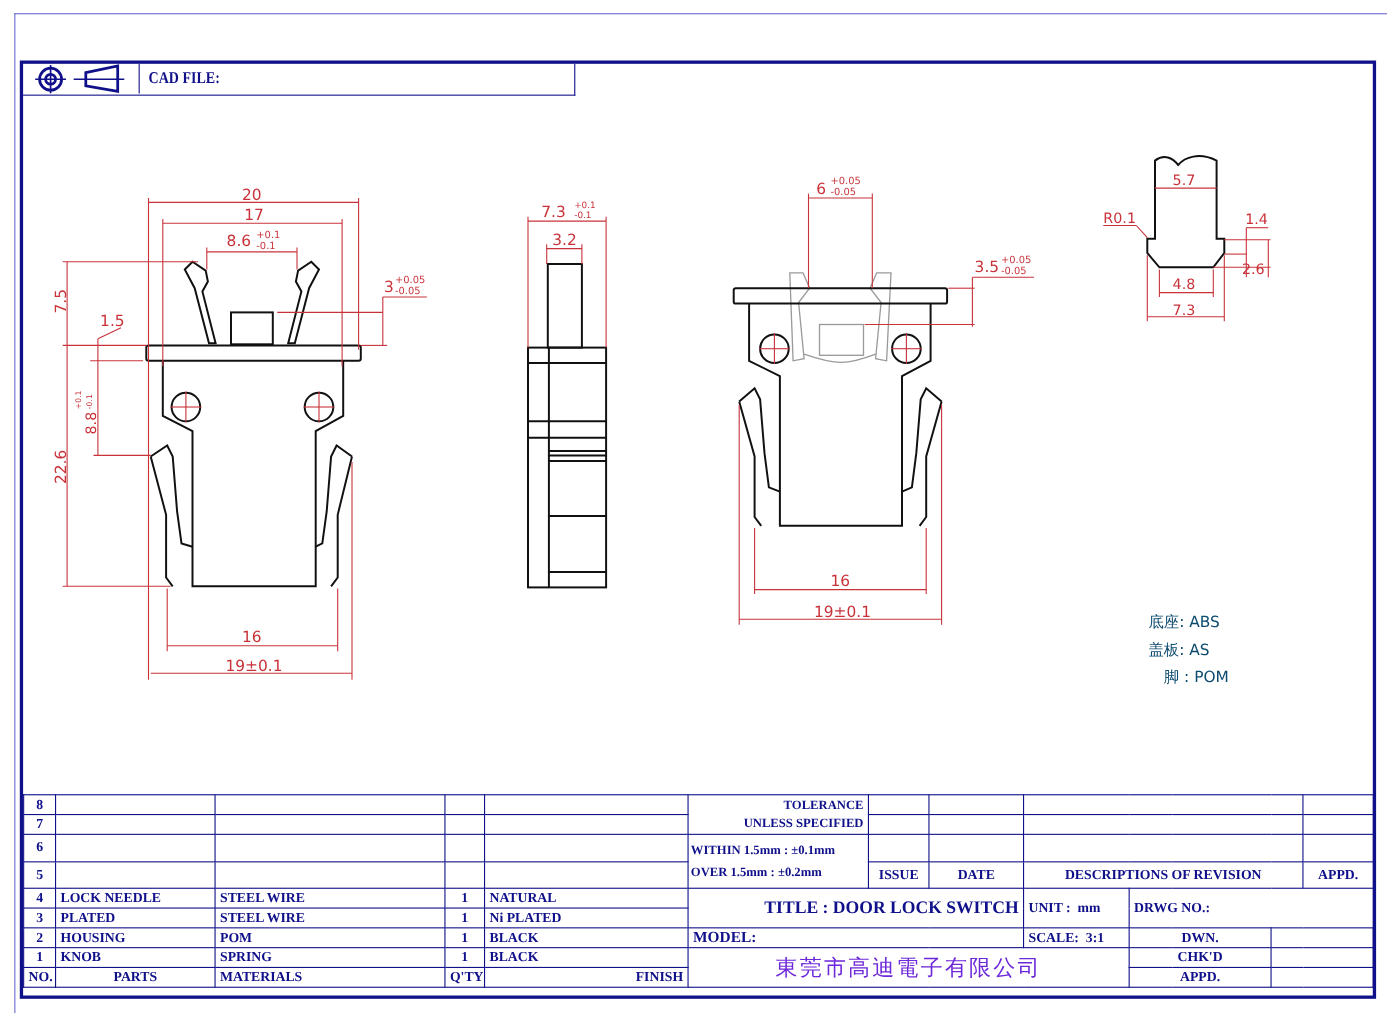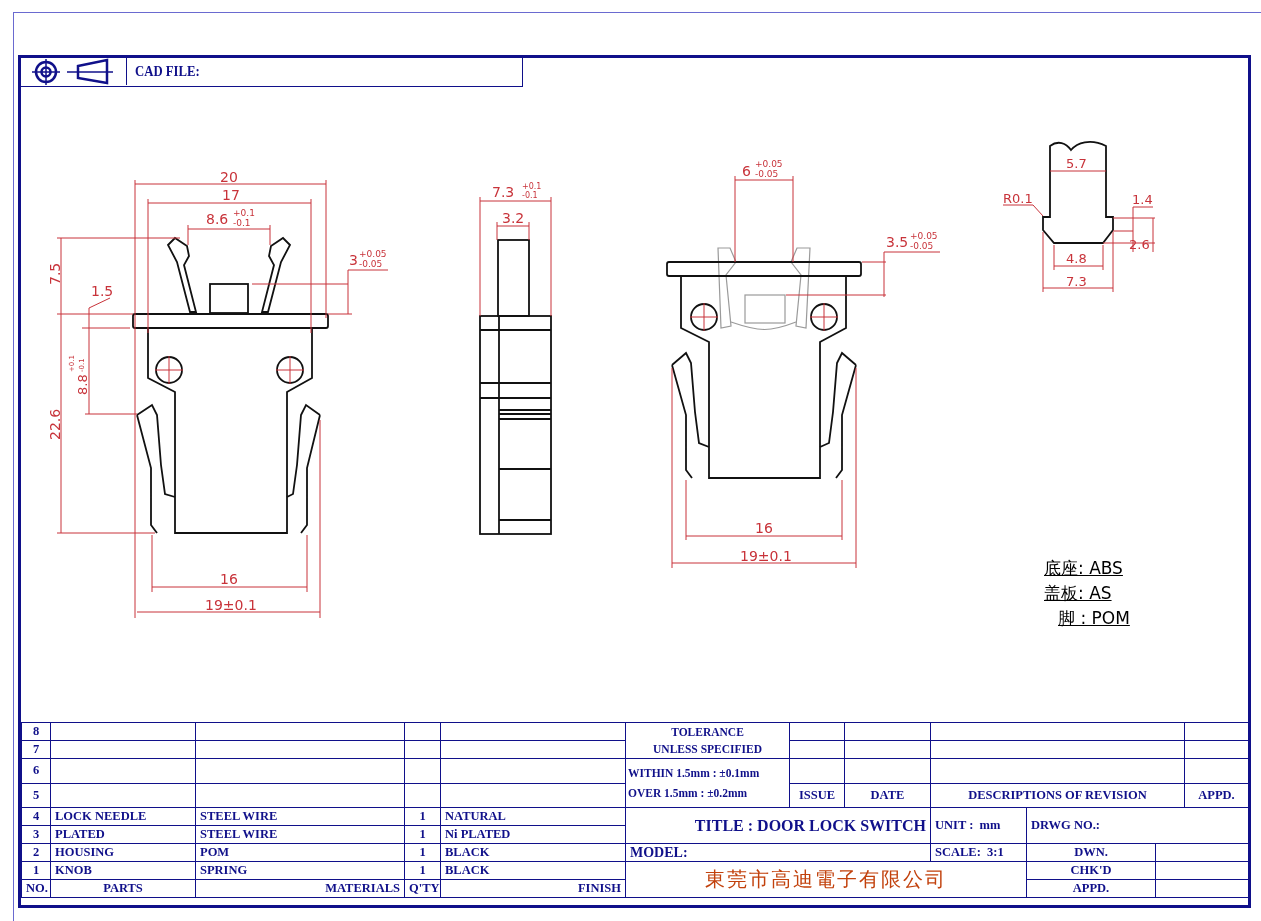--- a/index.html
+++ b/index.html
@@ -5,27 +5,27 @@
   html,body{margin:0;padding:0;background:#fff;}
   body{width:1261px;height:921px;position:relative;overflow:hidden;font-family:"Liberation Serif",serif;}
   .topline{position:absolute;left:13px;top:12px;width:1248px;height:1px;background:#6a6ad0;}
   .leftline{position:absolute;left:13px;top:12px;width:1px;height:909px;background:#6a6ad0;}
   .frame{position:absolute;left:18px;top:55px;width:1233px;height:853px;border:3px solid #10108a;box-sizing:border-box;}
   .cadbox{position:absolute;left:21px;top:58px;width:502px;height:29px;border:1.5px solid #10108a;box-sizing:border-box;border-left:none;border-top:none;}
   .cadicons{position:absolute;left:0;top:0;width:105px;height:27px;border-right:1.5px solid #10108a;}
   .cadlabel{position:absolute;left:114px;top:5px;font-family:"Liberation Serif",serif;font-weight:bold;font-size:15px;color:#10108a;transform:scaleX(0.85);transform-origin:left;}
   svg.drawing{position:absolute;left:0;top:0;}
   .dim{font-family:"DejaVu Sans",sans-serif;fill:#c8333a;}
-  .note{position:absolute;left:1044px;font-family:"DejaVu Sans",sans-serif;font-size:17px;color:#000000;text-decoration:underline;}
+  .note{position:absolute;left:1044px;font-family:"DejaVu Sans",sans-serif;font-size:14px;color:#0c4a6e;}
   
   .tb{position:absolute;left:21px;top:722px;border-collapse:collapse;font-family:"Liberation Serif",serif;font-weight:bold;color:#10108a;}
   .tb td{border:1.5px solid #10108a;padding:0 4px;font-size:12.5px;height:17px;line-height:17px;white-space:nowrap;box-sizing:border-box;}
   .c{text-align:center;}
   .title-cell{font-size:16px !important;text-align:right;}
-  .cn{font-family:"DejaVu Serif",serif;font-weight:normal;font-size:20px !important;color:#c2410c;text-align:center;letter-spacing:2px;}
+  .cn{font-family:"DejaVu Serif",serif;font-weight:normal;font-size:20px !important;color:#6d28d9;text-align:center;letter-spacing:2px;}
 </style>
 </head>
 <body>
 
 <div class="topline"></div>
 <div class="leftline"></div>
 <div class="frame"></div>
 
 <div class="cadbox">
   <div class="cadicons">
@@ -242,21 +242,21 @@
       <col style="width:29px">
       <col style="width:64px">
   </colgroup>
   <tbody>
       <tr>
     <td class="c">8</td>
         <td></td>
         <td></td>
         <td></td>
         <td></td>
-    <td rowspan="2" class="c" style="line-height:17px;font-size:11.5px;"><span>TOLERANCE</span><br><span>UNLESS   SPECIFIED</span></td>
+    <td rowspan="2" class="c" style="line-height:17px;font-size:11.5px;text-align:right;"><span>TOLERANCE</span><br><span>UNLESS   SPECIFIED</span></td>
     <td></td>
         <td></td>
         <td colspan="4"></td>
         <td></td>
   </tr>
   <tr>
     <td class="c">7</td>
         <td></td>
         <td></td>
         <td></td>
@@ -325,21 +325,21 @@
     <td class="c">1</td>
     <td>BLACK</td>
     <td colspan="4" rowspan="2" class="cn">東莞市高迪電子有限公司</td>
     <td class="c" colspan="2">CHK'D</td>
     <td colspan="2"></td>
     <td></td>
   </tr>
   <tr>
     <td class="c">NO.</td>
     <td class="c">PARTS</td>
-    <td style="text-align:right;">MATERIALS</td>
+    <td style="text-align:left;">MATERIALS</td>
     <td class="c">Q'TY</td>
     <td style="text-align:right;">FINISH</td>
     <td class="c" colspan="2">APPD.</td>
     <td colspan="2"></td>
     <td></td>
   </tr>
 </tbody>
   </table>
 
 </body></html>

